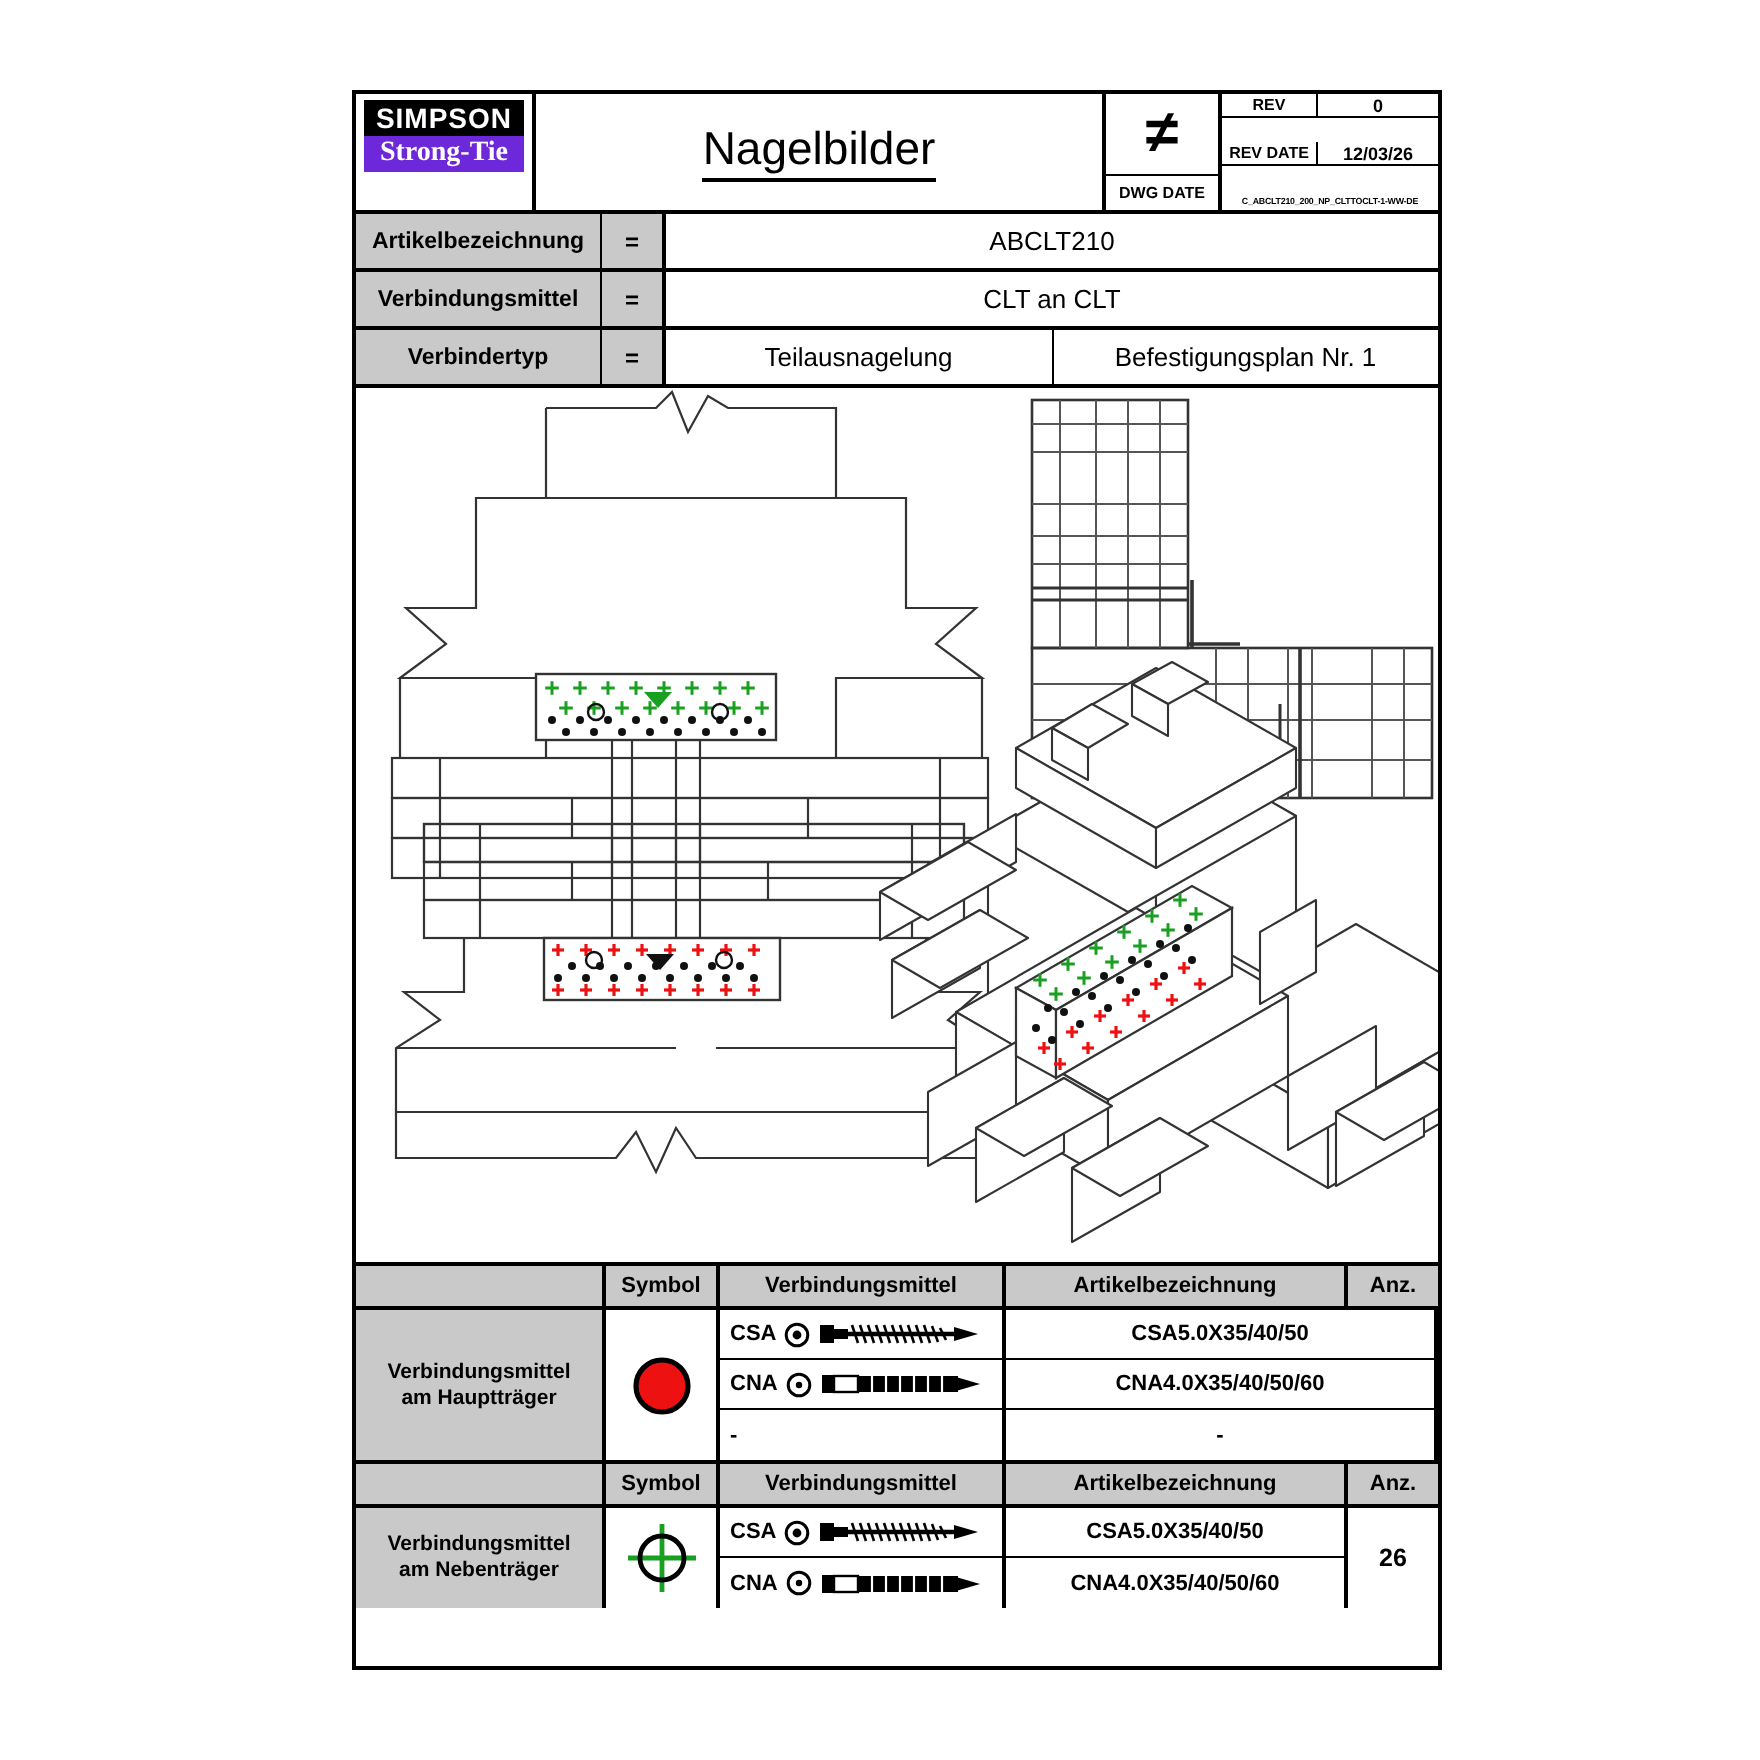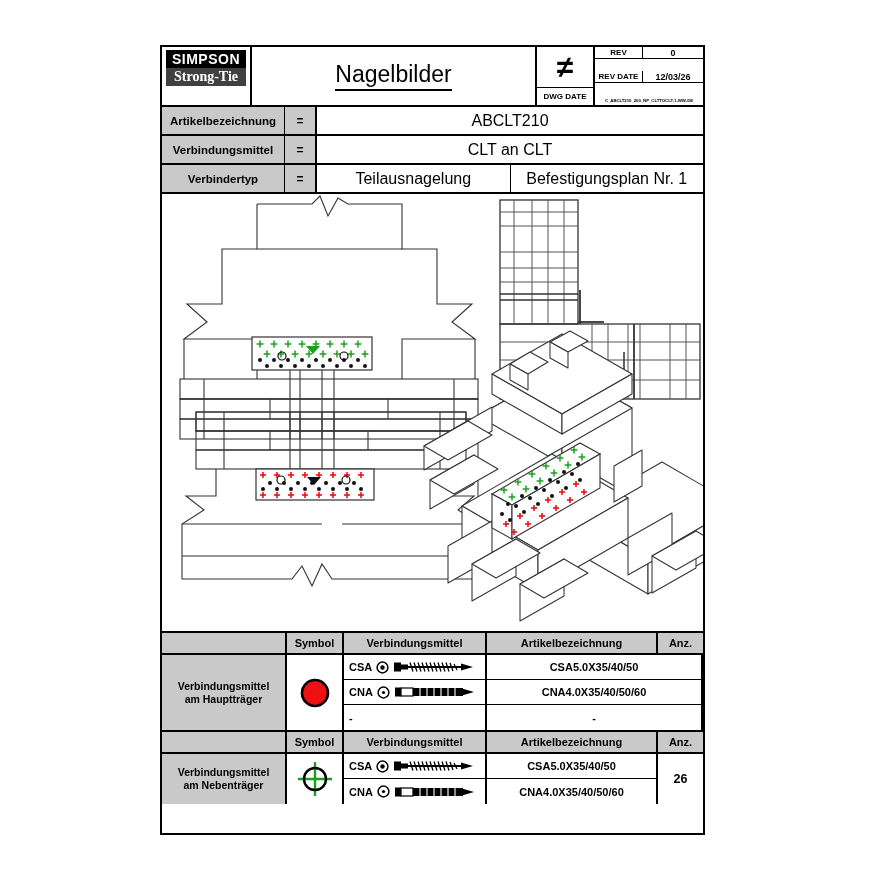--- a/index.html
+++ b/index.html
@@ -2,31 +2,31 @@
 <html><head>
 <meta charset="utf-8">
 <style>
   html,body{margin:0;padding:0;}
   body{
     width:880px;height:880px;background:#ffffff;
     font-family:"Liberation Sans", sans-serif;
     -webkit-font-smoothing:antialiased;
   }
   #sheet{
-    position:absolute;left:160px;top:45px;width:545px;height:790px;
+    position:absolute;left:176px;top:45px;width:545px;height:790px;
     border:2px solid #000;box-sizing:border-box;background:#fff;
   }
 
   
   .hdr{display:flex;height:58px;border-bottom:2px solid #000;}
   .logo-cell{width:90px;border-right:2px solid #000;box-sizing:border-box;
     display:flex;flex-direction:column;justify-content:flex-start;padding:3px 4px;}
   .logo-simpson{background:#000;color:#fff;font-weight:bold;font-size:14px;
     text-align:center;letter-spacing:.5px;line-height:18px;}
-  .logo-strong{background:#404040;color:#fff;font-weight:bold;font-size:14px;
+  .logo-strong{background:#6d28d9;color:#fff;font-weight:bold;font-size:14px;
     text-align:center;line-height:18px;font-family:"Liberation Serif",serif;}
   .title-cell{flex:1;display:flex;align-items:center;justify-content:center;
     border-right:2px solid #000;box-sizing:border-box;}
   .title-cell span{font-size:23px;border-bottom:2px solid #000;padding-bottom:1px;}
   .proj-cell{width:58px;border-right:2px solid #000;box-sizing:border-box;
     display:flex;flex-direction:column;}
   .proj-sym{flex:1;display:flex;align-items:center;justify-content:center;
     border-bottom:1px solid #000;font-size:30px;font-weight:bold;line-height:1;}
   .proj-lab{height:17px;display:flex;align-items:center;justify-content:center;
     font-size:8px;font-weight:bold;}
@@ -40,21 +40,21 @@
   .dwg-v{font-size:4.4px;font-weight:bold;letter-spacing:-.1px;white-space:nowrap;}
 
   
   .info-row{display:flex;height:27px;border-bottom:2px solid #000;}
   .info-lab{width:123px;background:#c9c9c9;border-right:1px solid #000;
     display:flex;align-items:center;justify-content:center;box-sizing:border-box;
     font-size:11.5px;font-weight:bold;}
   .info-eq{width:32px;background:#c9c9c9;border-right:2px solid #000;
     display:flex;align-items:center;justify-content:center;box-sizing:border-box;
     font-size:12px;font-weight:bold;}
-  .info-v{flex:1;display:flex;align-items:center;justify-content:center;font-size:16px;}
+  .info-v{flex:1;display:flex;align-items:center;justify-content:center;font-size:13px;}
   .info-v+.info-v{border-left:1px solid #000;}
 
   
   .draw{height:437px;border-bottom:2px solid #000;position:relative;overflow:hidden;}
   .draw svg{position:absolute;left:0;top:0;}
 
   
   .ftab{border-bottom:2px solid #000;}
   .ftab:last-child{border-bottom:none;}
   .ft-head{display:flex;height:20px;background:#c9c9c9;border-bottom:2px solid #000;}

